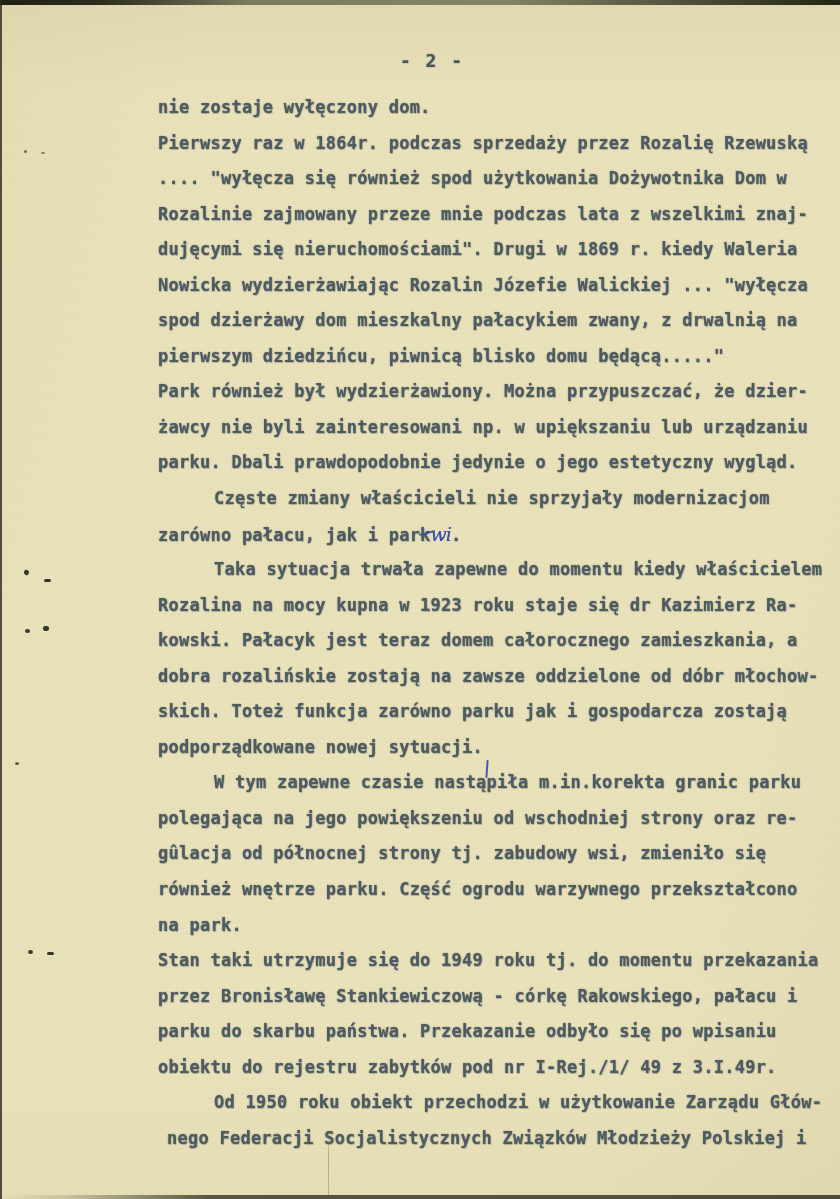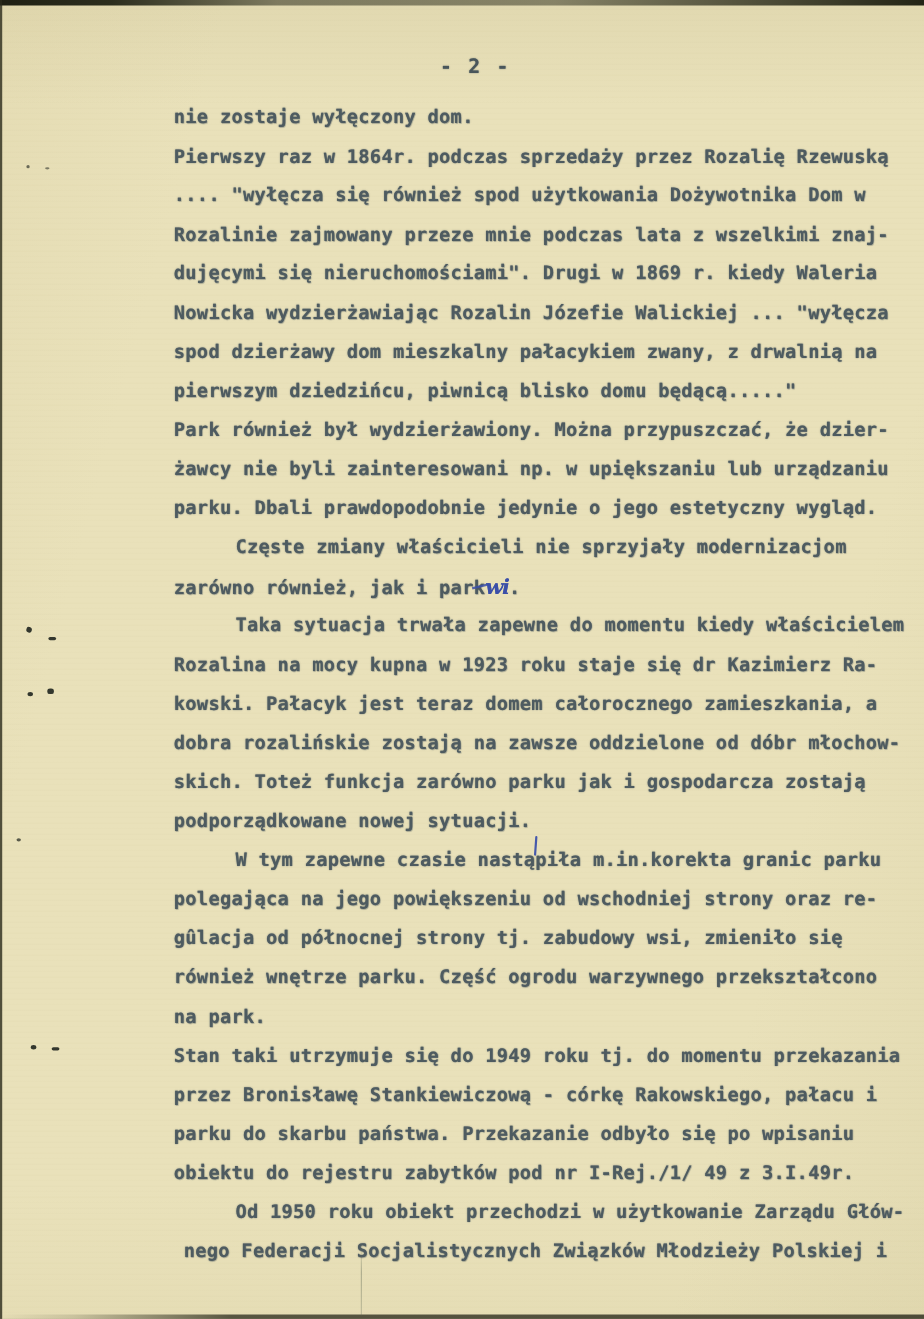--- a/index.html
+++ b/index.html
@@ -29,21 +29,21 @@
     white-space:pre;
     font-size:17px;font-weight:bold;letter-spacing:.25px;
     color:#4e5b60;
     text-shadow:0 0 1.3px rgba(78,91,96,.85), .6px .6px 0 rgba(78,91,96,.25);
   }
   .indent{padding-left:56px;}
   .indent-sm{padding-left:9px;}
   .handwritten{
     font-family:"DejaVu Serif","Liberation Serif",serif;
     font-style:italic;
-    font-weight:bold;
+    font-weight:normal;
     font-size:19px;
     color:#3b4fa8;
     text-shadow:0 0 .6px rgba(59,79,168,.8);
     letter-spacing:-1px;
     position:relative;
     text-align:right;
   }
   .handwritten::before{
     content:"";
     position:absolute;left:-12px;top:9px;width:16px;height:2px;
@@ -100,21 +100,21 @@
     <div class="line">.... "wyłęcza się również spod użytkowania Dożywotnika Dom w</div>
     <div class="line">Rozalinie zajmowany przeze mnie podczas lata z wszelkimi znaj-</div>
     <div class="line">dujęcymi się nieruchomościami". Drugi w 1869 r. kiedy Waleria</div>
     <div class="line">Nowicka wydzierżawiając Rozalin Józefie Walickiej ... "wyłęcza</div>
     <div class="line">spod dzierżawy dom mieszkalny pałacykiem zwany, z drwalnią na</div>
     <div class="line">pierwszym dziedzińcu, piwnicą blisko domu będącą....."</div>
     <div class="line">Park również był wydzierżawiony. Można przypuszczać, że dzier-</div>
     <div class="line">żawcy nie byli zainteresowani np. w upiększaniu lub urządzaniu</div>
     <div class="line">parku. Dbali prawdopodobnie jedynie o jego estetyczny wygląd.</div>
     <div class="line indent">Częste zmiany właścicieli nie sprzyjały modernizacjom</div>
-    <div class="line"><span>zarówno również, jak i park</span><span class="handwritten">wi</span><span>.</span></div>
+    <div class="line"><span>zarówno pałacu, jak i park</span><span class="handwritten">wi</span><span>.</span></div>
     <div class="line indent">Taka sytuacja trwała zapewne do momentu kiedy właścicielem</div>
     <div class="line">Rozalina na mocy kupna w 1923 roku staje się dr Kazimierz Ra-</div>
     <div class="line">kowski. Pałacyk jest teraz domem całorocznego zamieszkania, a</div>
     <div class="line">dobra rozalińskie zostają na zawsze oddzielone od dóbr młochow-</div>
     <div class="line">skich. Toteż funkcja zarówno parku jak i gospodarcza zostają</div>
     <div class="line">podporządkowane nowej sytuacji.</div>
     <div class="line indent">W tym zapewne czasie nastąpiła m.in.korekta granic parku</div>
     <div class="line">polegająca na jego powiększeniu od wschodniej strony oraz re-</div>
     <div class="line">gûlacja od północnej strony tj. zabudowy wsi, zmieniło się</div>
     <div class="line">również wnętrze parku. Część ogrodu warzywnego przekształcono</div>

